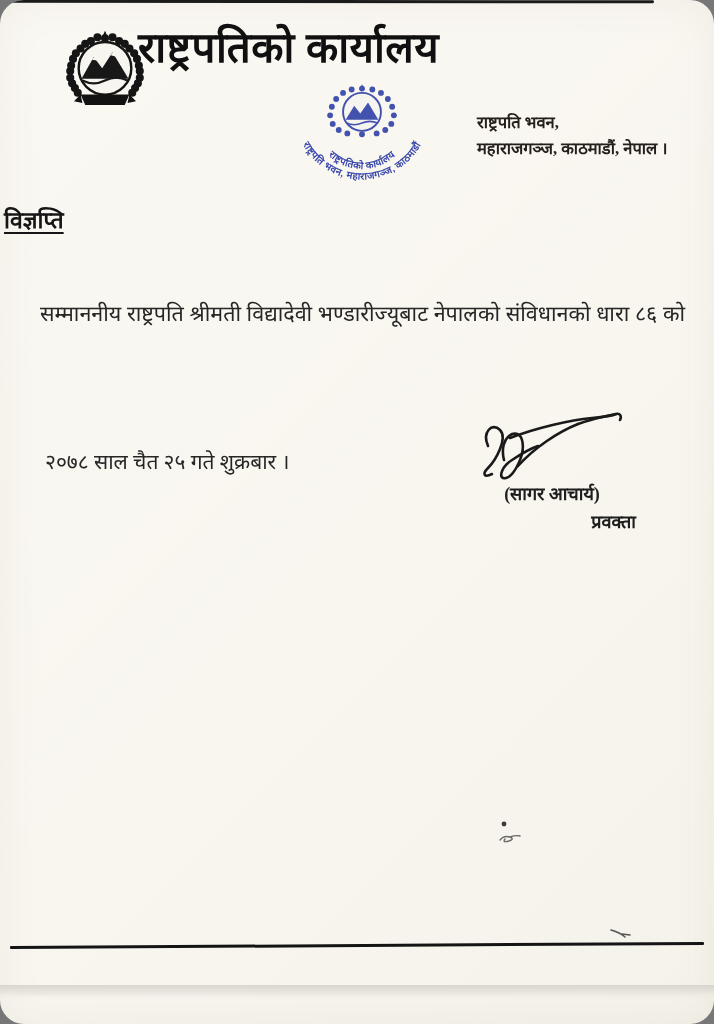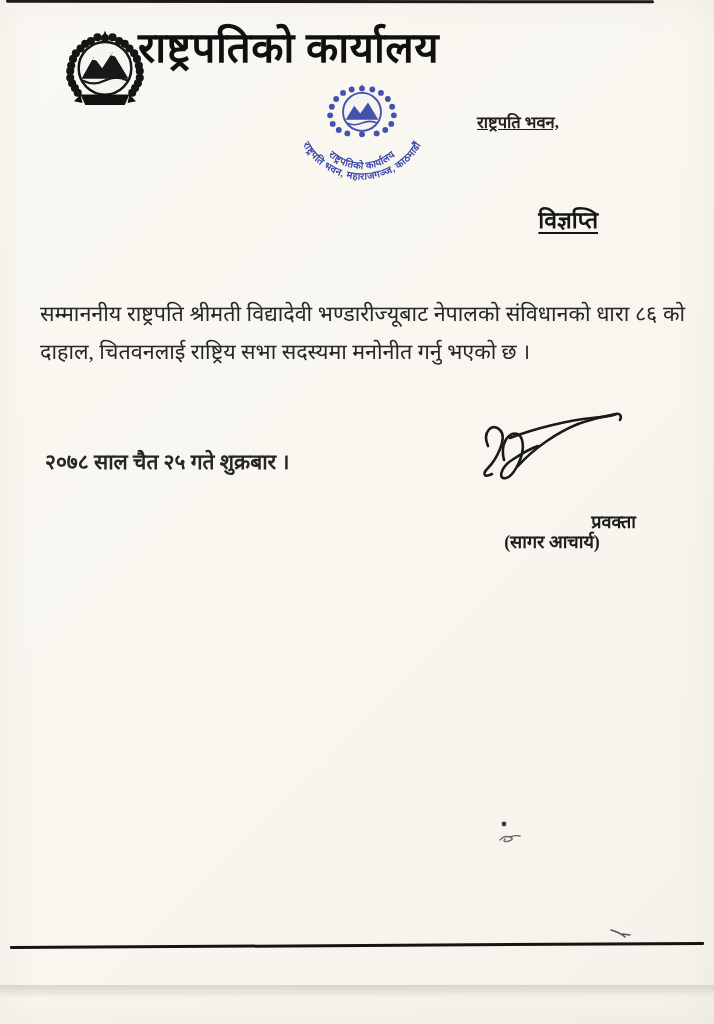--- a/index.html
+++ b/index.html
@@ -5,43 +5,44 @@
   html,body{margin:0;padding:0;background:#777;}
   .page{
     position:relative;
     width:714px;height:1024px;
     margin:0 auto;
     background:linear-gradient(135deg,#faf8f2 0%,#f8f6ef 55%,#f5f2ea 100%);
     overflow:hidden;
     font-family:"Liberation Serif","DejaVu Serif",serif;
     color:#222;
     box-shadow:inset 0 0 40px rgba(120,110,90,.08);
+    border-radius:24px;
   }
   
   .scan-top-edge{position:absolute;top:0;left:6px;width:648px;height:3px;background:#1b1b1b;border-radius:2px;transform:rotate(.05deg);}
   .scan-bottom-band{position:absolute;top:985px;left:0;width:714px;height:13px;
     background:linear-gradient(#cfccc5,#e9e6df 70%,rgba(233,230,223,0));opacity:.75;filter:blur(.6px);}
   
   .emblem-black{position:absolute;left:58px;top:26px;width:94px;height:94px;}
   .office-title{position:absolute;left:138px;top:18px;width:420px;
     font-size:42px;font-weight:700;color:#101010;letter-spacing:.5px;line-height:60px;}
   .stamp{position:absolute;left:286px;top:80px;width:152px;height:112px;opacity:.92;}
-  .address{position:absolute;left:477px;top:110px;font-size:16.5px;line-height:26px;color:#241f1c;font-weight:600;text-decoration:underline;}
+  .address{position:absolute;left:477px;top:110px;font-size:16.5px;line-height:26px;color:#241f1c;font-weight:600;}
   
-  .notice-heading{position:absolute;top:203px;left:18px;width:580px;text-align:right;
+  .notice-heading{position:absolute;top:203px;left:4px;width:580px;text-align:left;
     font-size:23px;font-weight:700;color:#161616;}
   .notice-heading span{text-decoration:underline;text-underline-offset:4px;text-decoration-thickness:1.5px;}
   .body-text{position:absolute;top:296px;left:40px;width:645px;
     font-size:21.5px;line-height:37.5px;color:#262626;font-weight:500;}
   .body-line{text-align:justify;text-align-last:justify;}
   .body-line.last{text-align:left;text-align-last:left;}
-  .date-line{position:absolute;top:447px;left:45px;font-size:21px;color:#262626;font-weight:700;}
+  .date-line{position:absolute;top:447px;left:45px;font-size:21px;color:#262626;font-weight:400;}
   
   .signature-svg{position:absolute;left:474px;top:408px;width:168px;height:80px;}
-  .sig-name{position:absolute;left:468px;top:481px;width:168px;text-align:center;font-size:18px;color:#1d1d1d;font-weight:600;margin-top:48px;}
+  .sig-name{position:absolute;left:468px;top:481px;width:168px;text-align:center;font-size:18px;color:#1d1d1d;font-weight:600;}
   .sig-role{position:absolute;left:468px;top:509px;width:168px;text-align:right;font-size:18px;color:#1d1d1d;font-weight:600;}
   
   .ink-mark{position:absolute;left:490px;top:816px;width:36px;height:36px;}
   
   .footer-rule{position:absolute;top:944px;left:10px;width:694px;height:2.6px;background:#141414;transform:rotate(-.35deg);border-radius:1px;}
   .pen-squiggle{position:absolute;left:608px;top:926px;width:28px;height:16px;}
   .footer-contact{position:absolute;top:956px;left:55px;width:640px;
     font-size:14.5px;color:#2a2a2a;font-weight:600;letter-spacing:.2px;}
 </style>
 </head>
@@ -126,29 +127,29 @@
     <text font-size="11.5" font-weight="700" fill="#2b3aa6" letter-spacing=".5">
       <textPath href="#arcInner" startOffset="50%" text-anchor="middle">राष्ट्रपतिको कार्यालय</textPath>
     </text>
     <text font-size="11.5" font-weight="700" fill="#2b3aa6" letter-spacing=".5">
       <textPath href="#arcOuter" startOffset="50%" text-anchor="middle">राष्ट्रपति भवन, महाराजगञ्ज, काठमाडौं</textPath>
     </text>
   </svg>
 
   <div class="address">
     <div>राष्ट्रपति भवन,</div>
+    <div>महाराजगञ्ज, काठमाडौं, नेपाल ।</div>
   </div>
 
   <div class="notice-heading">
     <span>विज्ञप्ति</span>
   </div>
 
   <div class="body-text">
     <div class="body-line">सम्माननीय राष्ट्रपति श्रीमती विद्यादेवी भण्डारीज्यूबाट नेपालको संविधानको धारा ८६ को</div>
-    <div class="body-line last">दाहाल, चितवनलाई राष्ट्रिय सभा सदस्यमा मनोनीत गर्नु भएको छ ।</div>
   </div>
 
   <div class="date-line">२०७८ साल चैत २५ गते शुक्रबार ।</div>
 
   <svg class="signature-svg" viewBox="0 0 168 80">
     <g stroke="#1a1a1a" stroke-width="2.6" fill="none" stroke-linecap="round">
       <path d="M14,38 C8,24 18,14 26,22 C34,30 22,52 14,60 C8,66 10,70 18,66"></path>
       <path d="M30,52 C24,28 44,18 48,32 C52,46 40,68 32,70 C24,72 26,60 38,52 C50,44 58,40 64,38"></path>
       <path d="M44,58 C60,40 84,24 104,16"></path>
       <path d="M36,30 C62,20 96,12 118,10 C130,9 138,8 142,6"></path>

